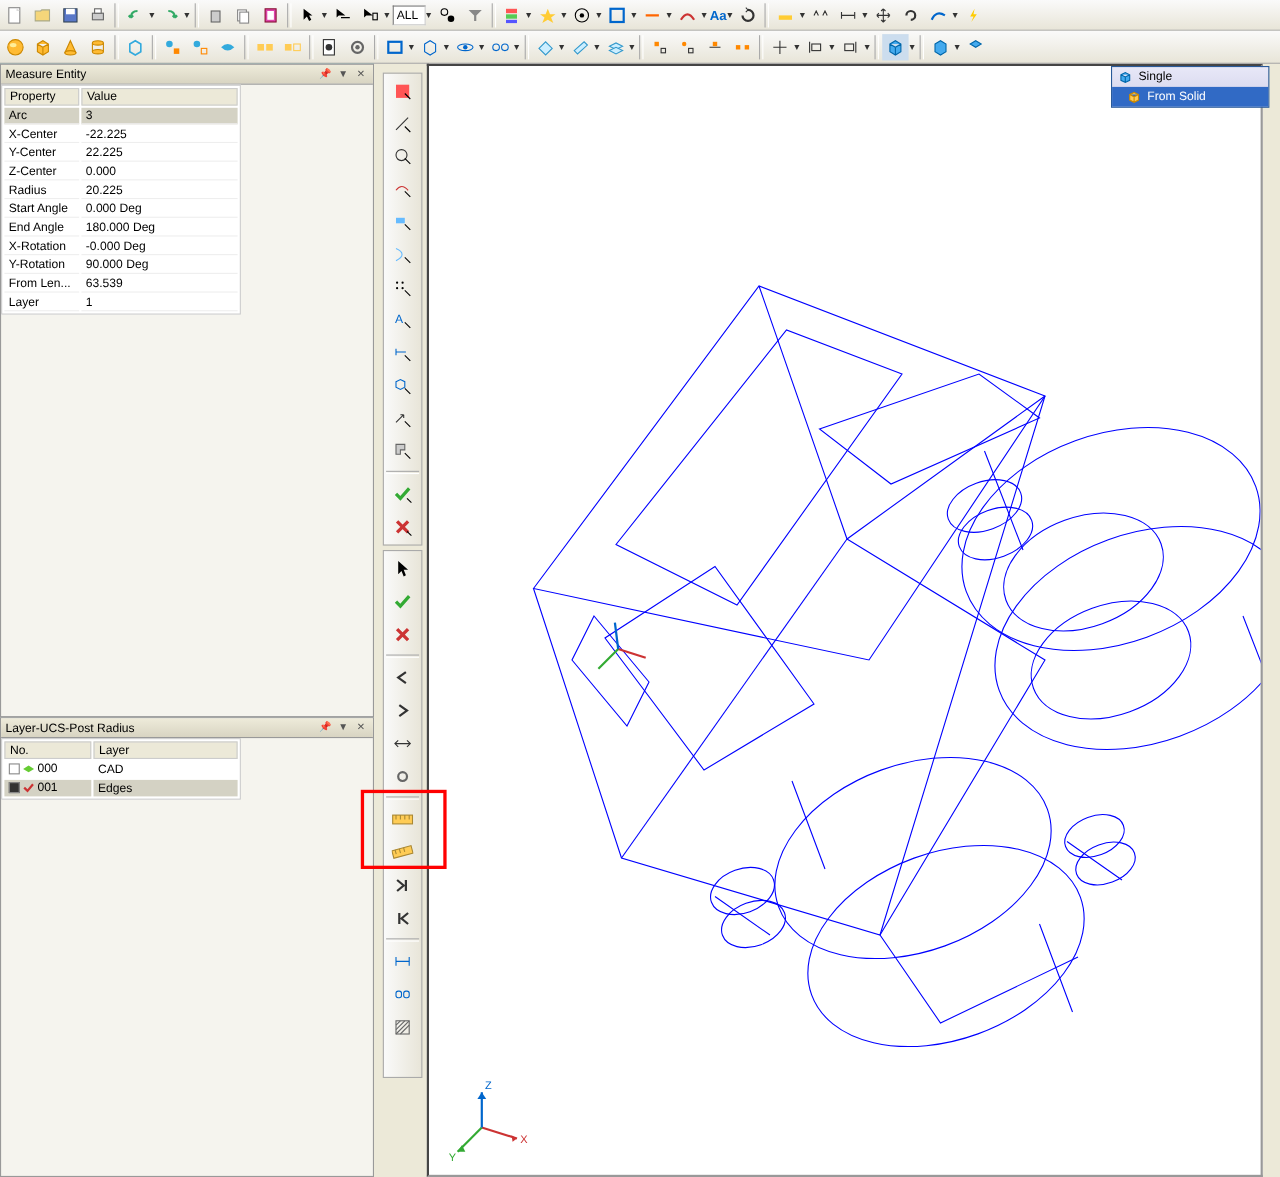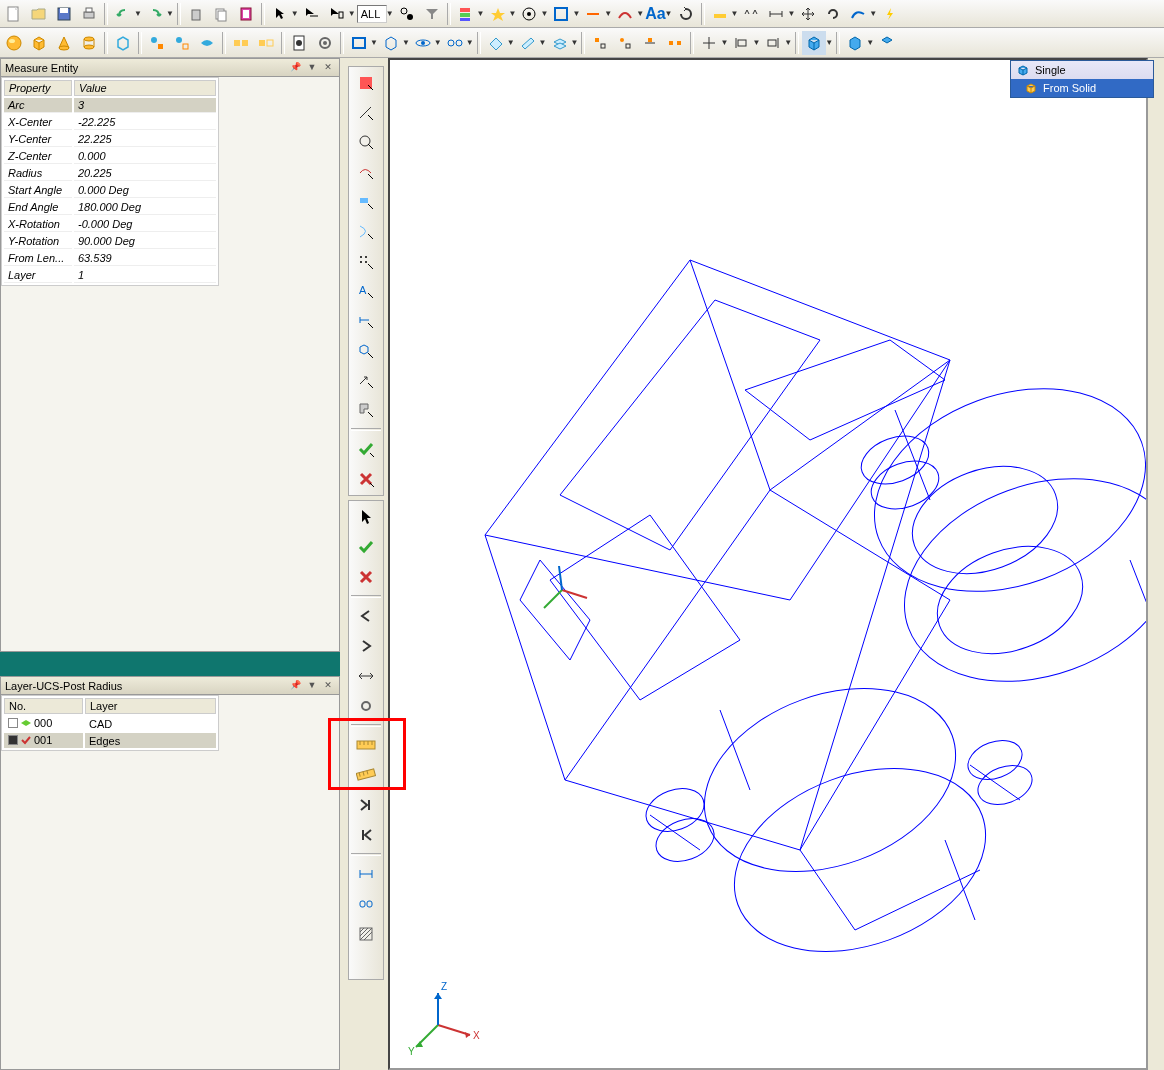--- a/index.html
+++ b/index.html
@@ -35,21 +35,20 @@
 .dd-arrow { font-size: 8px; color: #333; margin-left: -2px; }
 .left-panel {
   position: absolute;
   left: 0;
   top: 58px;
   width: 340px;
   height: 1012px;
   background: #0f766e;
   display: flex;
   flex-direction: column;
-  gap: 24px;
 }
 .panel {
   border: 1px solid #999;
   background: #f5f4ee;
   display: flex;
   flex-direction: column;
 }
 .panel-header {
   background: linear-gradient(#eeebda, #d8d4c2);
   border-bottom: 1px solid #999;
@@ -65,21 +64,20 @@
   height: 12px;
   font-size: 9px;
   text-align: center;
   cursor: pointer;
   color: #555;
 }
 .prop-table {
   background: #fff;
   border: 1px solid #ccc;
   width: 218px;
-  font-style: italic;
 }
 .prop-table th {
   background: #ece9d8;
   border: 1px solid #ccc;
   text-align: left;
   padding: 1px 4px;
   font-weight: normal;
 }
 .prop-table td {
   border-bottom: 1px solid #eee;
@@ -292,21 +290,21 @@
         <line x1="2" y1="8" x2="14" y2="8" stroke="#f60" stroke-width="2"></line>
       </svg>
     </div>
   <span class="dd-arrow">▼</span>
   <div class="tb-btn">
       <svg width="16" height="16">
         <path d="M2 12 Q8 2 14 12" fill="none" stroke="#c33" stroke-width="2"></path>
       </svg>
     </div>
   <span class="dd-arrow">▼</span>
-  <span style="color:#06c;font-weight:bold;font-size:16px;">Aa</span>
+  <span style="color:#06c;font-weight:bold;font-size:12px;">Aa</span>
   <span class="dd-arrow">▼</span>
   <div class="tb-btn">
       <svg width="16" height="16">
         <path d="M8 3 A5 5 0 1 1 3 8" fill="none" stroke="#333" stroke-width="2"></path>
         <path d="M6 1 L8 3 L6 5" fill="none" stroke="#333"></path>
       </svg>
     </div>
   <div class="tb-sep"></div>
   <div class="tb-btn">
       <svg width="16" height="16">

